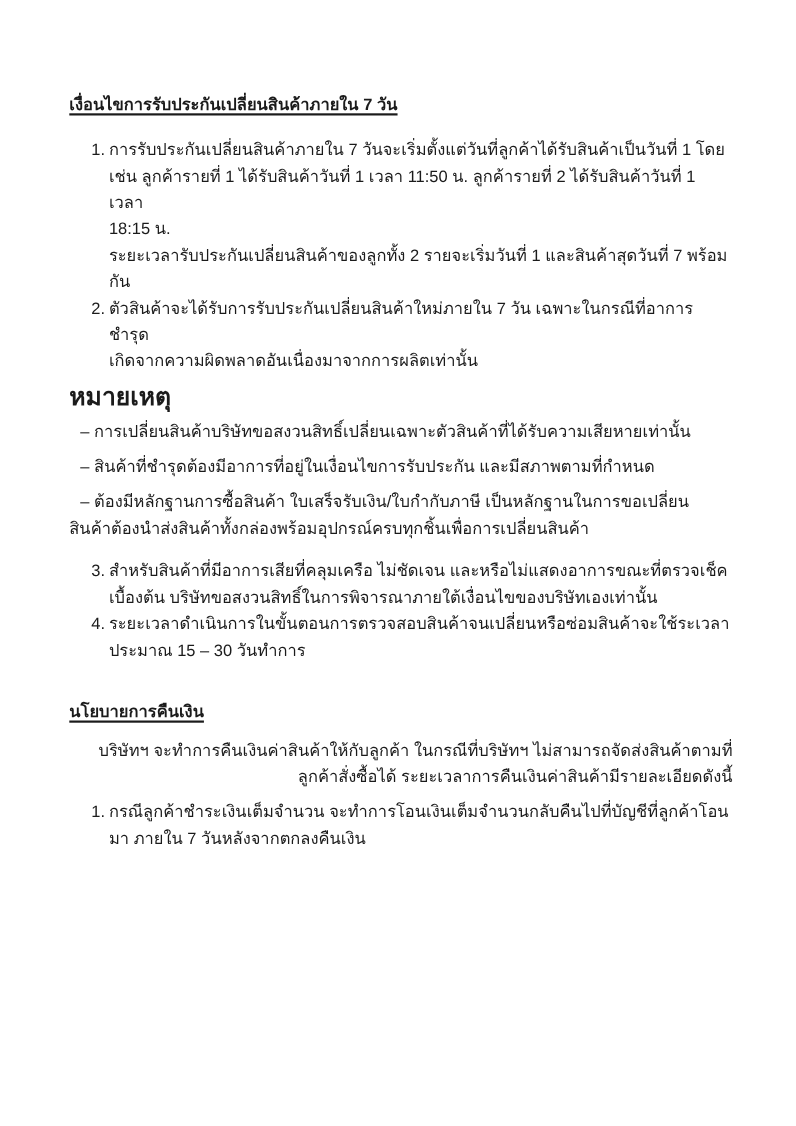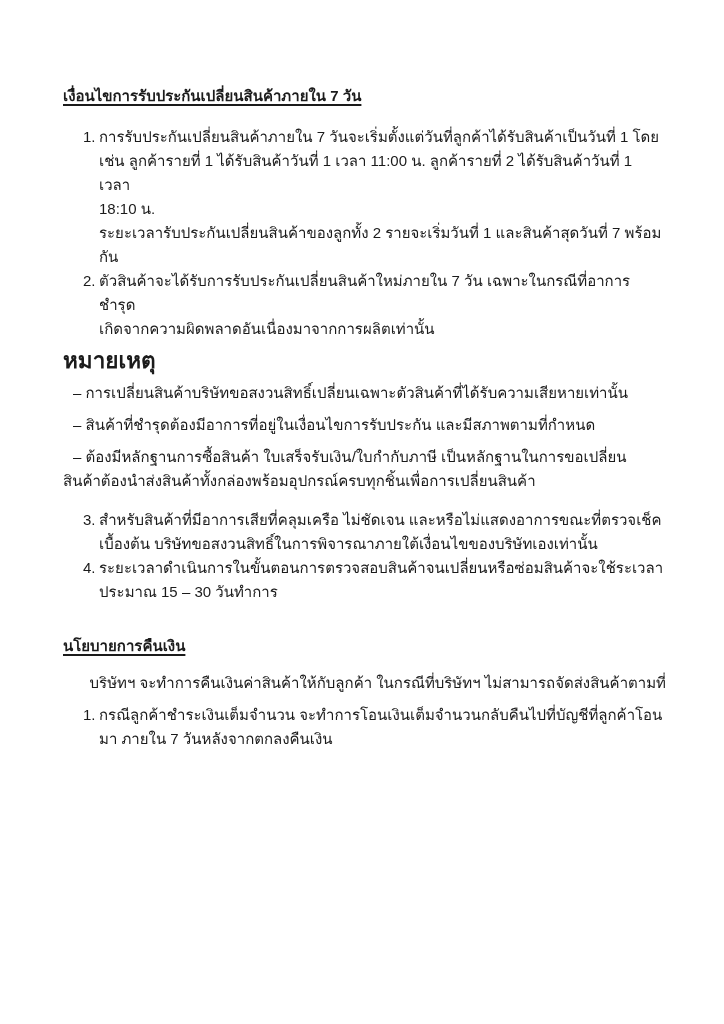--- a/index.html
+++ b/index.html
@@ -32,39 +32,39 @@
   .ln{display:block;}
   .notes-heading{
     font-weight:700;
     margin:8px 0 0 0;
     line-height:24px;
   }
   .note{margin:8px 0 0 0;text-indent:10px;}
   .note .ln{text-indent:0;}
   .note .ln:first-child{text-indent:10px;}
   .mt15{margin-top:15px;}
-  .heading2{margin-top:32px;margin-bottom:0;font-family:Liberation Mono, monospace;}
+  .heading2{margin-top:32px;margin-bottom:0;}
   .intro{margin:11px 0 0 0;text-align:right;}
   .mt8{margin-top:8px;}
 </style>
 </head>
 <body>
 
 <div class="page">
 
   <h1 class="heading">เงื่อนไขการรับประกันเปลี่ยนสินค้าภายใน 7 วัน</h1>
 
   <div class="nlist">
 
     <div class="li">
       <span class="num">1.</span>
       <span class="txt">
         <span class="ln">การรับประกันเปลี่ยนสินค้าภายใน 7 วันจะเริ่มตั้งแต่วันที่ลูกค้าได้รับสินค้าเป็นวันที่ 1 โดย</span>
-        <span class="ln">เช่น ลูกค้ารายที่ 1 ได้รับสินค้าวันที่ 1 เวลา 11:00 น. ลูกค้ารายที่ 2 ได้รับสินค้าวันที่ 1 เวลา</span>
-        <span class="ln">18:10 น.</span>
+        <span class="ln">เช่น ลูกค้ารายที่ 1 ได้รับสินค้าวันที่ 1 เวลา 11:50 น. ลูกค้ารายที่ 2 ได้รับสินค้าวันที่ 1 เวลา</span>
+        <span class="ln">18:15 น.</span>
         <span class="ln">ระยะเวลารับประกันเปลี่ยนสินค้าของลูกทั้ง 2 รายจะเริ่มวันที่ 1 และสินค้าสุดวันที่ 7 พร้อม</span>
         <span class="ln">กัน</span>
       </span>
     </div>
 
     <div class="li">
       <span class="num">2.</span>
       <span class="txt">
         <span class="ln">ตัวสินค้าจะได้รับการรับประกันเปลี่ยนสินค้าใหม่ภายใน 7 วัน เฉพาะในกรณีที่อาการชำรุด</span>
         <span class="ln">เกิดจากความผิดพลาดอันเนื่องมาจากการผลิตเท่านั้น</span>
@@ -105,20 +105,21 @@
         <span class="ln">ประมาณ 15 – 30 วันทำการ</span>
       </span>
     </div>
 
   </div>
 
   <h1 class="heading heading2">นโยบายการคืนเงิน</h1>
 
   <div class="intro">
     <span class="ln">บริษัทฯ จะทำการคืนเงินค่าสินค้าให้กับลูกค้า ในกรณีที่บริษัทฯ ไม่สามารถจัดส่งสินค้าตามที่</span>
+    <span class="ln">ลูกค้าสั่งซื้อได้ ระยะเวลาการคืนเงินค่าสินค้ามีรายละเอียดดังนี้</span>
   </div>
 
   <div class="nlist mt8">
 
     <div class="li">
       <span class="num">1.</span>
       <span class="txt">
         <span class="ln">กรณีลูกค้าชำระเงินเต็มจำนวน จะทำการโอนเงินเต็มจำนวนกลับคืนไปที่บัญชีที่ลูกค้าโอน</span>
         <span class="ln">มา ภายใน 7 วันหลังจากตกลงคืนเงิน</span>
       </span>

